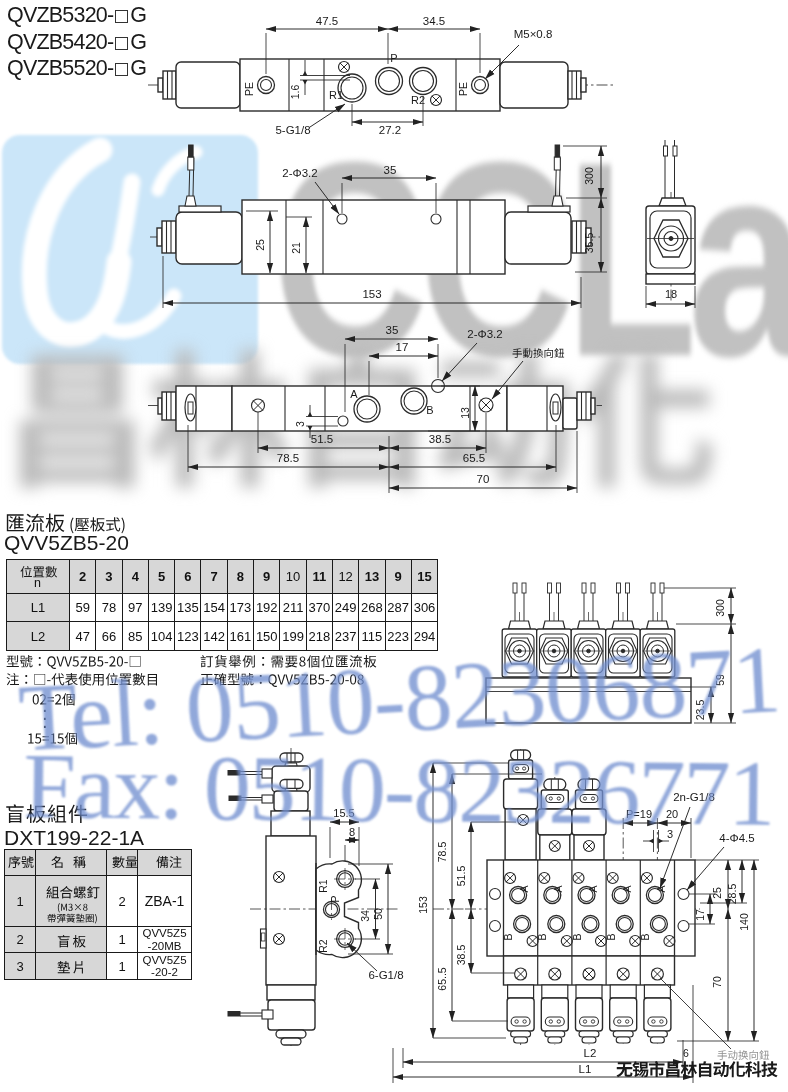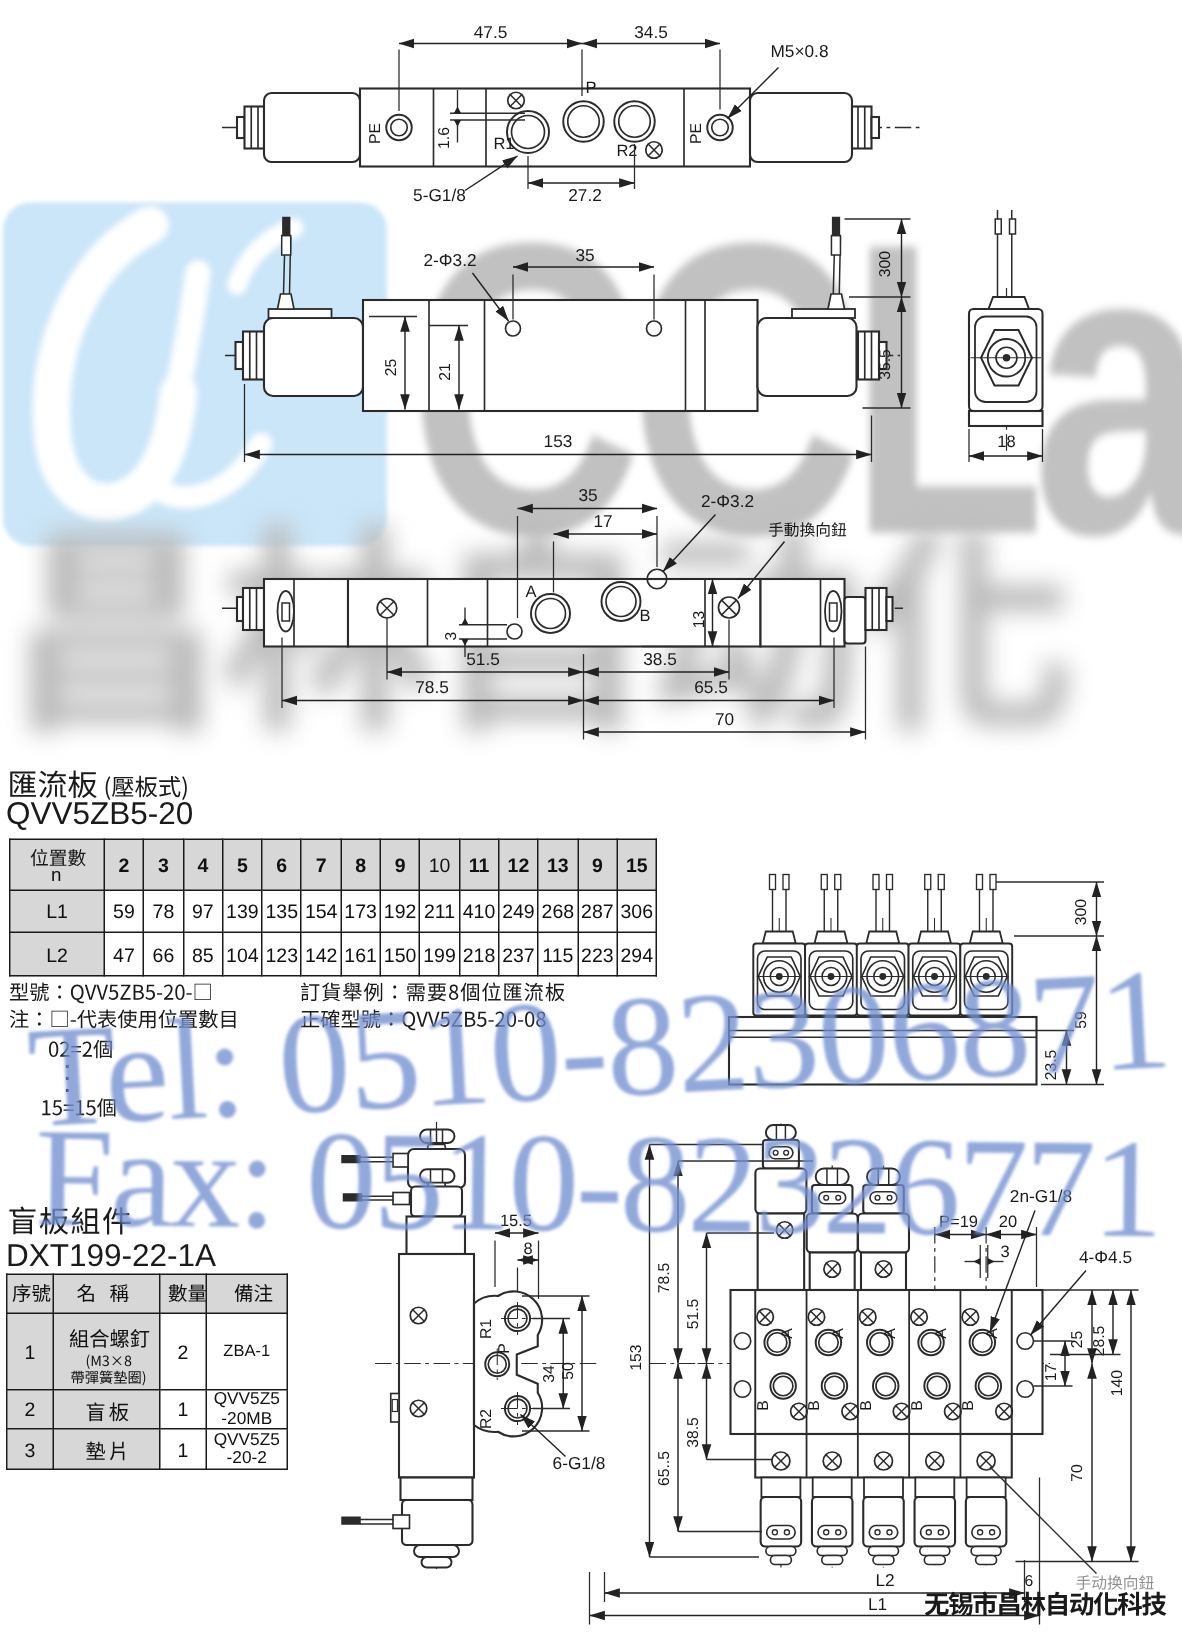--- a/index.html
+++ b/index.html
@@ -707,20 +707,22 @@
 <line x1="660" y1="978" x2="731" y2="1049" stroke="#2b2b2b" stroke-width="0.9"></line>
 <g transform="translate(717.0,1059.0) scale(0.01050,-0.01050)" fill="#8f8f8f">
         <use href="#G1" xlink:href="#G1" x="0.0"></use>
         <use href="#G6" xlink:href="#G6" x="1000.0"></use>
         <use href="#G7" xlink:href="#G7" x="2000.0"></use>
         <use href="#G4" xlink:href="#G4" x="3000.0"></use>
         <use href="#G5" xlink:href="#G5" x="4000.0"></use>
       </g>
 </svg>
 
+<div class="abs" style="z-index:3; left:7px; top:2px; font-size:21.5px; color:#1a1a1a; line-height:26.5px; letter-spacing:-0.8px;">
+QVZB5320-<span class="bx"></span>G<br>QVZB5420-<span class="bx"></span>G<br>QVZB5520-<span class="bx"></span>G</div>
 
 <svg class="abs" style="z-index:3; left:5.0px; top:511.6px; overflow:visible; " width="60.0" height="23.2">
       <g transform="translate(0,18.40) scale(0.02000,-0.02000)" fill="#1a1a1a">
         <use href="#G13" xlink:href="#G13" x="0.0"></use>
         <use href="#G14" xlink:href="#G14" x="1000.0"></use>
         <use href="#G15" xlink:href="#G15" x="2000.0"></use>
       </g>
     </svg>
     <svg class="abs" style="z-index:3; left:69.0px; top:515.7px; overflow:visible; " width="57.0" height="18.0">
       <g transform="translate(0,14.26) scale(0.01550,-0.01550)" fill="#1a1a1a">
@@ -739,37 +741,37 @@
           <td class="g" style="width:26.3px;font-weight:bold;">2</td>
           <td class="g" style="width:26.3px;font-weight:bold;">3</td>
           <td class="g" style="width:26.3px;font-weight:bold;">4</td>
           <td class="g" style="width:26.3px;font-weight:bold;">5</td>
           <td class="g" style="width:26.3px;font-weight:bold;">6</td>
           <td class="g" style="width:26.3px;font-weight:bold;">7</td>
           <td class="g" style="width:26.3px;font-weight:bold;">8</td>
           <td class="g" style="width:26.3px;font-weight:bold;">9</td>
           <td class="g" style="width:26.3px;font-weight:normal;">10</td>
           <td class="g" style="width:26.3px;font-weight:bold;">11</td>
-          <td class="g" style="width:26.3px;font-weight:bold;margin-left:43px;">12</td>
+          <td class="g" style="width:26.3px;font-weight:normal;margin-left:43px;">12</td>
           <td class="g" style="width:26.3px;font-weight:bold;">13</td>
           <td class="g" style="width:26.3px;font-weight:bold;">9</td>
           <td class="g" style="width:26.3px;font-weight:bold;">15</td>
         </tr>
 <tr style="height:28px;">
           <td class="g">L1</td>
           <td style="">59</td>
           <td style="">78</td>
           <td style="">97</td>
           <td style="">139</td>
           <td style="">135</td>
           <td style="">154</td>
           <td style="">173</td>
           <td style="">192</td>
           <td style="">211</td>
-          <td style="">410</td>
+          <td style="">370</td>
           <td style="">249</td>
           <td style="">268</td>
           <td style="">287</td>
           <td style="">306</td>
         </tr>
 <tr style="height:29px;">
           <td class="g">L2</td>
           <td style="">47</td>
           <td style="">66</td>
           <td style="">85</td>
@@ -904,21 +906,21 @@
         <tr style="height:26px;">
           <td class="g" style="width:31px;">&nbsp;</td>
           <td class="g" style="width:71px;">&nbsp;</td>
           <td class="g" style="width:31px;">&nbsp;</td>
           <td class="g" style="width:54px;">&nbsp;</td>
         </tr>
 <tr style="height:51px;">
           <td class="g">1</td>
           <td class="g">&nbsp;</td>
           <td>2</td>
-          <td style="font-size:11px;">ZBA-1</td>
+          <td style="font-size:14px;">ZBA-1</td>
         </tr>
 <tr style="height:26px;">
           <td class="g">2</td>
           <td class="g">&nbsp;</td>
           <td>1</td>
           <td style="font-size:11.5px;line-height:1.05;">QVV5Z5<br>-20MB</td>
         </tr>
 <tr style="height:27px;">
           <td class="g">3</td>
           <td class="g">&nbsp;</td>

